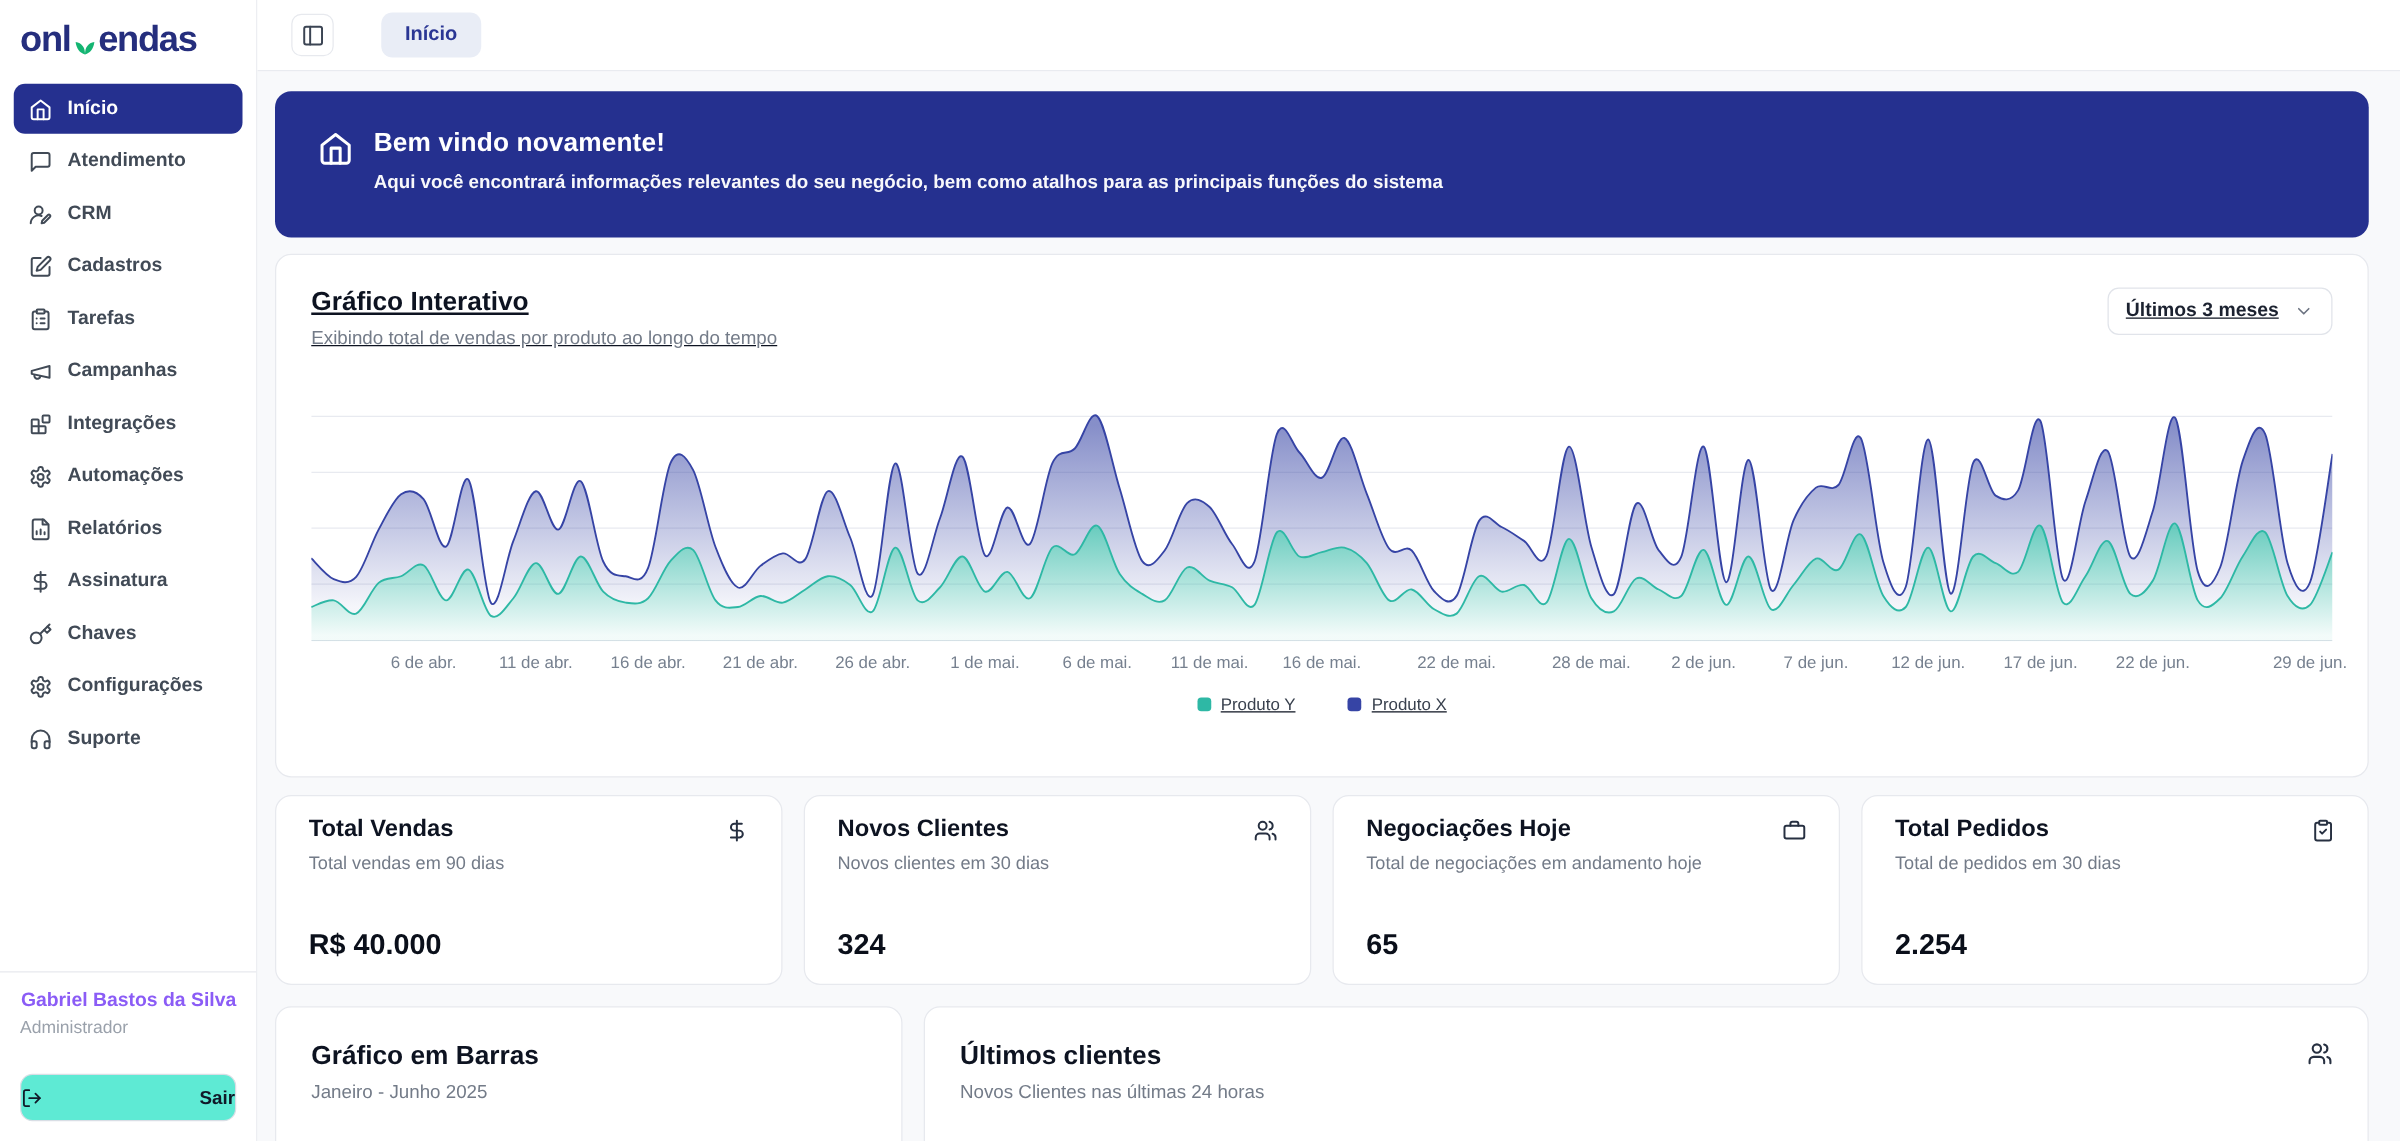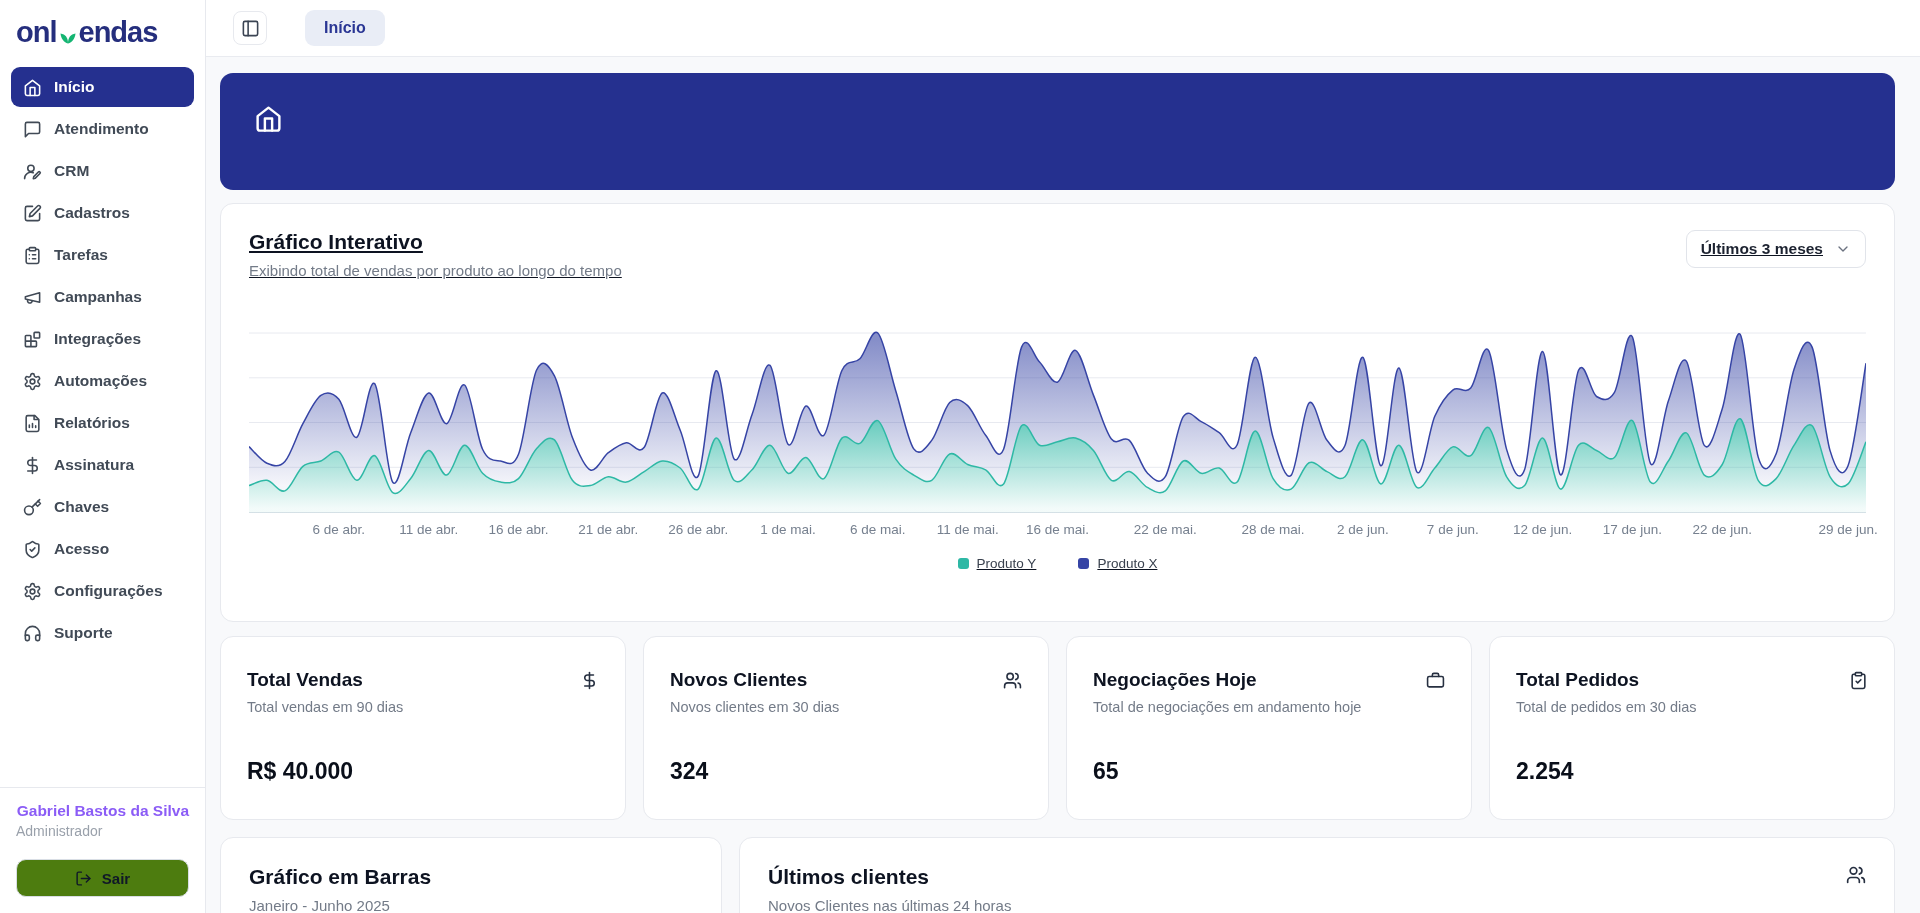--- a/index.html
+++ b/index.html
@@ -13,21 +13,21 @@
   .logo .leaf { color:#14b572; display:inline-flex; margin:0 1px; transform:translateY(3px); }
   .logo .leaf svg { width:20px; height:20px; }
   .menu { padding:6px 11px 0; }
   .menu-item { display:flex; align-items:center; gap:12px; height:40px; padding:0 12px; border-radius:9px; color:#414a56; font-size:15.5px; font-weight:700; margin-bottom:2px; cursor:pointer; }
   .menu-item.active { background:#25308f; color:#fff; font-weight:600; }
   .menu-item .mi-icon { display:inline-flex; }
   .menu-item svg { width:19px; height:19px; flex:0 0 auto; }
   .user-section { margin-top:auto; border-top:1px solid #e7e9ee; padding:14px 16px 16px; }
   .user-name { font-size:15.5px; font-weight:700; color:#8b5cf6;text-align:right; }
   .user-role { font-size:14px; color:#9aa1ab; margin-top:3px; }
-  .logout-btn { margin-top:20px; width:100%; height:38px; border:1px solid #d9dee5; border-radius:10px; background:#4d7c0f; display:flex; align-items:center; justify-content:center; gap:10px; font-size:15px; font-weight:700; color:#101828; cursor:pointer; font-family:inherit; }
+  .logout-btn { margin-top:30px; width:100%; height:38px; border:1px solid #d9dee5; border-radius:10px; background:#5eead4; display:flex; align-items:center; justify-content:space-between; gap:10px; font-size:15px; font-weight:700; color:#101828; cursor:pointer; font-family:inherit; }
   .logout-btn svg { width:17px; height:17px; }
 
   
   .main { flex:1; display:flex; flex-direction:column; background:#f8f9fb; min-width:0; }
   .topbar { height:57px; background:#fff; border-bottom:1px solid #e9ebf0; display:flex; align-items:center; padding-left:27px; gap:38px; flex:0 0 auto; }
   .toggle-btn { width:34px; height:34px; border:1px solid #e7e9ee; border-radius:8px; background:#fff; display:flex; align-items:center; justify-content:center; color:#3b4453; cursor:pointer; }
   .toggle-btn svg { width:19px; height:19px; }
   .tab-pill { background:#e9edf6; color:#2a3694; font-weight:700; font-size:16px; padding:9px 19px; border-radius:9px; cursor:pointer; }
 
   .content { flex:1; padding:16px 25px 0 14px; overflow:hidden; }
@@ -49,21 +49,21 @@
   .range-select .chev svg { width:16px; height:16px; }
   .chart-body { margin-top:42px; }
   .area-svg { width:100%; height:192px; display:block; }
   .ticks { position:relative; height:22px; margin-top:9px; font-size:13.5px; color:#76808f; }
   .ticks span { position:absolute; top:0; transform:translateX(-50%); white-space:nowrap; }
   .legend { display:flex; justify-content:center; align-items:center; gap:42px; margin-top:12px; }
   .legend-item { display:flex; align-items:center; gap:8px; font-size:13.5px; color:#39414e; }
   .legend-dot { width:11px; height:11px; border-radius:3px; display:inline-block; }
 
   .stats-row { display:flex; gap:17px; margin-top:14px; }
-  .stat-card { flex:1; height:184px; padding:32px 26px; display:flex; flex-direction:column; }
+  .stat-card { flex:1; height:152px; padding:16px 26px; display:flex; flex-direction:column; }
   .stat-head { display:flex; justify-content:space-between; align-items:flex-start; }
   .stat-title { font-size:19px; font-weight:bold; color:#0d1321; }
   .stat-icon { color:#273041; display:inline-flex; margin-top:2px; }
   .stat-icon svg { width:19px; height:19px; }
   .stat-sub { font-size:14.5px; color:#737b88; margin-top:8px; }
   .stat-value { font-size:23px; font-weight:800; color:#0a0f1a; margin-top:auto; padding-bottom:2px; }
 
   .bottom-row { display:flex; gap:17px; margin-top:17px; }
   .bar-card { width:502px; height:380px; padding:27px 28px; }
   .clients-card { flex:1; height:380px; padding:27px 28px; }
@@ -186,29 +186,20 @@
               <path d="m15.5 7.5 3 3L22 7l-3-3"></path>
               <path d="m21 2-9.6 9.6"></path>
               <circle cx="7.5" cy="15.5" r="5.5"></circle>
             </svg>
           </span>
           <span>Chaves</span>
         </div>
         <div class="menu-item">
           <span class="mi-icon">
             <svg viewBox="0 0 24 24" fill="none" stroke="currentColor" stroke-width="2" stroke-linecap="round" stroke-linejoin="round" aria-hidden="true">
-              <path d="M20 13c0 5-3.5 7.5-7.7 9a1 1 0 0 1-.6 0C7.5 20.5 4 18 4 13V6a1 1 0 0 1 1-1c2 0 4.5-1.2 6.2-2.7a1 1 0 0 1 1.6 0C14.5 3.8 17 5 19 5a1 1 0 0 1 1 1z"></path>
-              <path d="m9 12 2 2 4-4"></path>
-            </svg>
-          </span>
-          <span>Acesso</span>
-        </div>
-        <div class="menu-item">
-          <span class="mi-icon">
-            <svg viewBox="0 0 24 24" fill="none" stroke="currentColor" stroke-width="2" stroke-linecap="round" stroke-linejoin="round" aria-hidden="true">
               <path d="M12.22 2h-.44a2 2 0 0 0-2 2v.18a2 2 0 0 1-1 1.73l-.43.25a2 2 0 0 1-2 0l-.15-.08a2 2 0 0 0-2.73.73l-.22.38a2 2 0 0 0 .73 2.73l.15.1a2 2 0 0 1 1 1.72v.51a2 2 0 0 1-1 1.74l-.15.09a2 2 0 0 0-.73 2.73l.22.38a2 2 0 0 0 2.73.73l.15-.08a2 2 0 0 1 2 0l.43.25a2 2 0 0 1 1 1.73V20a2 2 0 0 0 2 2h.44a2 2 0 0 0 2-2v-.18a2 2 0 0 1 1-1.73l.43-.25a2 2 0 0 1 2 0l.15.08a2 2 0 0 0 2.73-.73l.22-.39a2 2 0 0 0-.73-2.73l-.15-.08a2 2 0 0 1-1-1.74v-.5a2 2 0 0 1 1-1.74l.15-.09a2 2 0 0 0 .73-2.73l-.22-.38a2 2 0 0 0-2.73-.73l-.15.08a2 2 0 0 1-2 0l-.43-.25a2 2 0 0 1-1-1.73V4a2 2 0 0 0-2-2z"></path>
               <circle cx="12" cy="12" r="3"></circle>
             </svg>
           </span>
           <span>Configurações</span>
         </div>
         <div class="menu-item">
           <span class="mi-icon">
             <svg viewBox="0 0 24 24" fill="none" stroke="currentColor" stroke-width="2" stroke-linecap="round" stroke-linejoin="round" aria-hidden="true">
               <path d="M3 15v-3a9 9 0 0 1 18 0v3"></path>
@@ -250,20 +241,24 @@
 
     <div class="content">
 
       <section class="banner">
         <span class="banner-icon">
             <svg viewBox="0 0 24 24" fill="none" stroke="currentColor" stroke-width="2" stroke-linecap="round" stroke-linejoin="round" aria-hidden="true">
               <path d="m3 10 9-7 9 7v10a2 2 0 0 1-2 2H5a2 2 0 0 1-2-2z"></path>
               <path d="M9 22V12h6v10"></path>
             </svg>
           </span>
+        <div>
+          <div class="banner-title">Bem vindo novamente!</div>
+          <div class="banner-sub">Aqui você encontrará informações relevantes do seu negócio, bem como atalhos para as principais funções do sistema</div>
+        </div>
       </section>
 
       <section class="card chart-card">
         <div class="chart-header">
           <div>
             <div class="card-title">Gráfico Interativo</div>
             <div class="card-sub">Exibindo total de vendas por produto ao longo do tempo</div>
           </div>
           <button class="range-select">
             <span>Últimos 3 meses</span>

